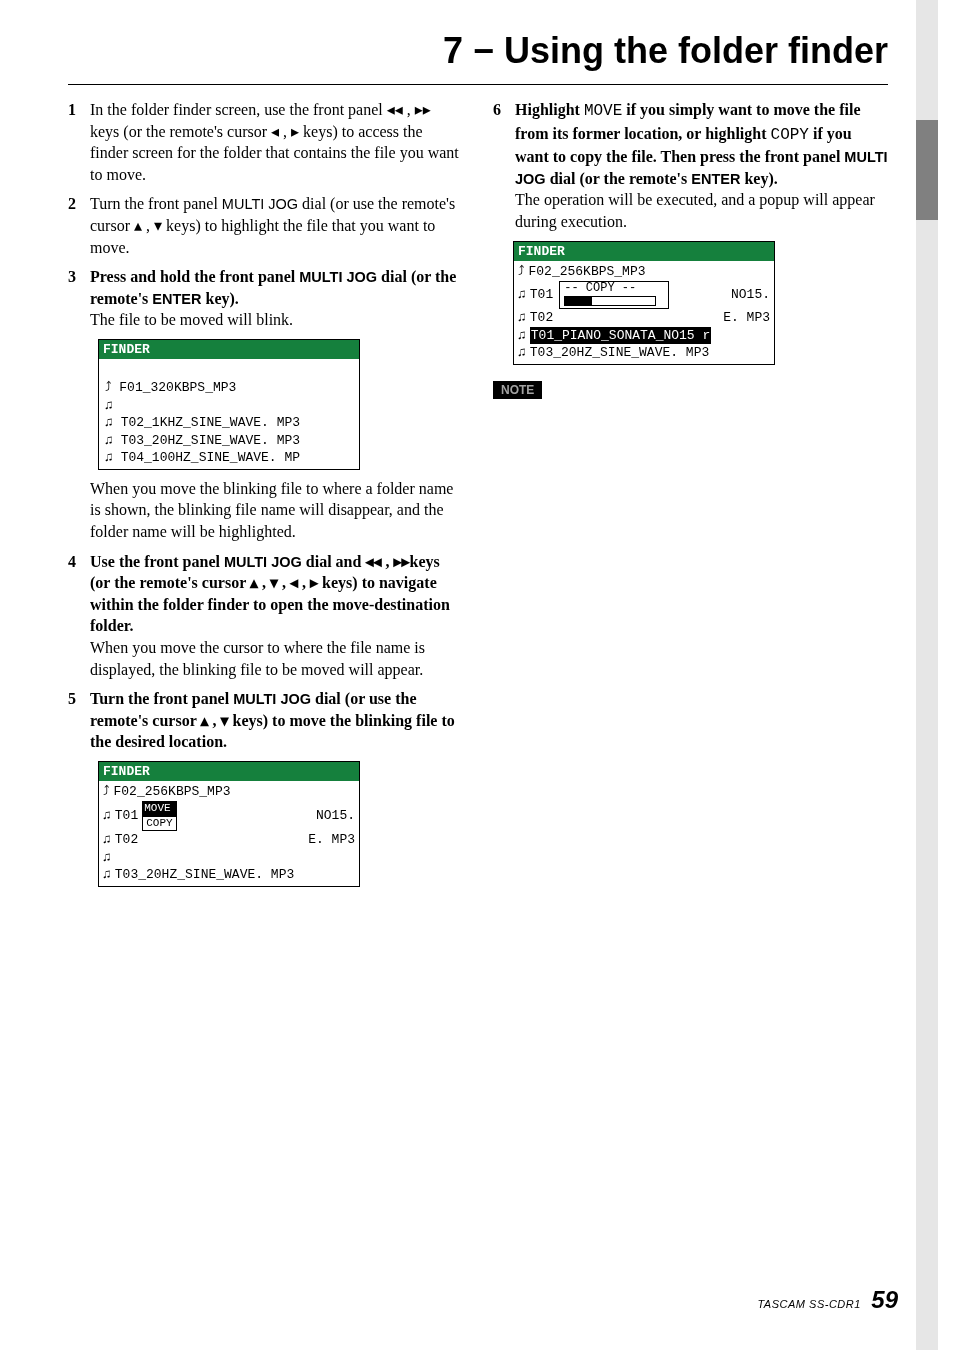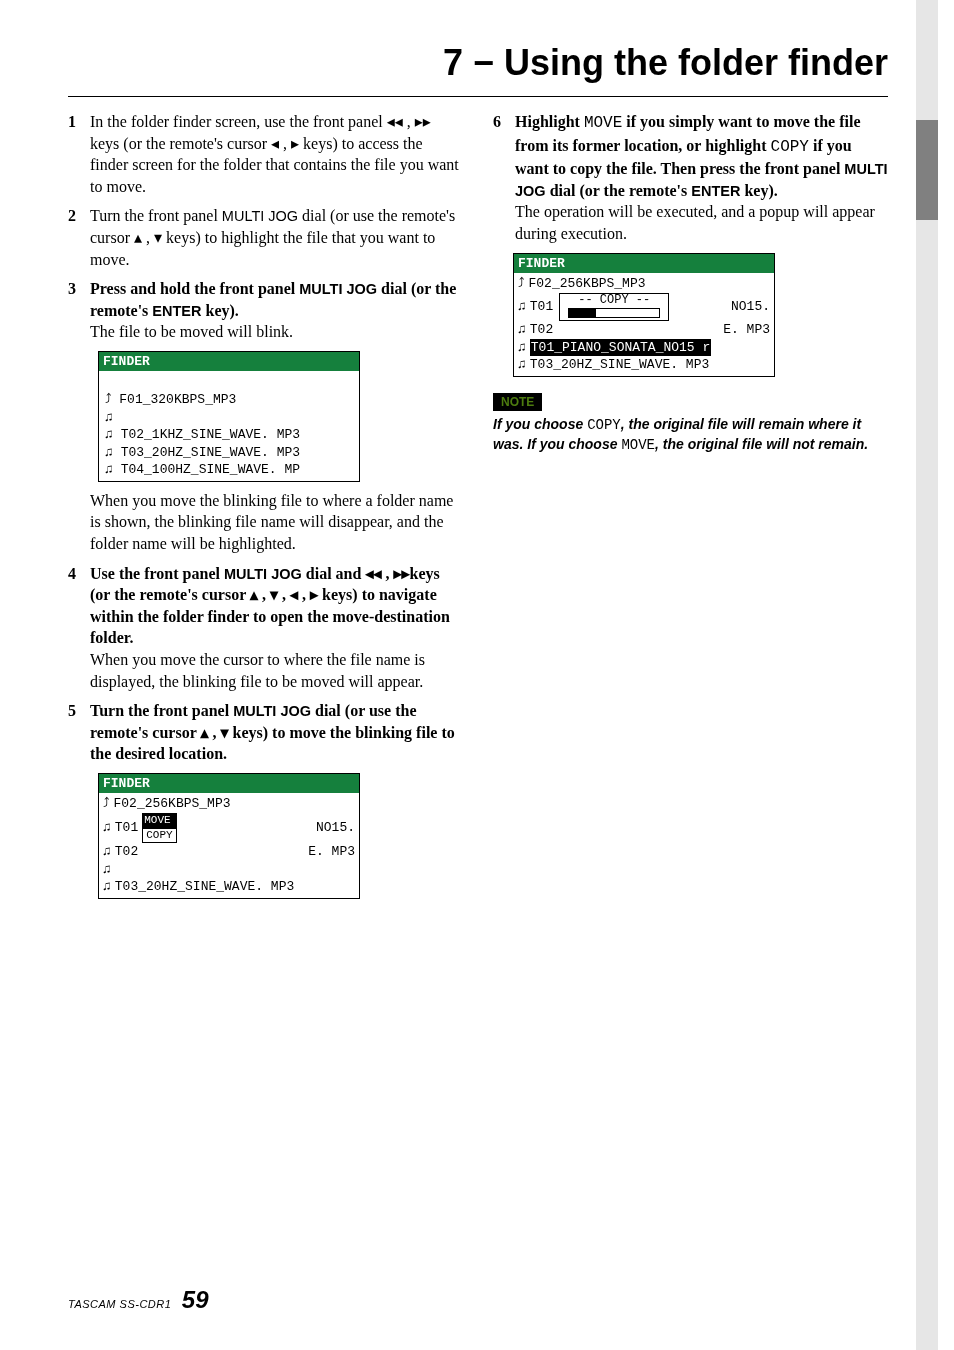--- a/index.html
+++ b/index.html
@@ -8,21 +8,21 @@
     background: #ffffff;
     font-family: "Times New Roman", Times, serif;
     font-size: 16px;
     color: #000;
     width: 954px;
   }
   .page {
     position: relative;
     width: 944px;
     height: 1350px;
-    padding: 42px 56px 40px 68px;
+    padding: 30px 56px 40px 68px;
     box-sizing: border-box;
   }
   .chapter-title {
     text-align: right;
     font-family: Arial, Helvetica, sans-serif;
     font-weight: bold;
     font-size: 36px;
     margin-bottom: 12px;
   }
   .hr-line {
@@ -96,21 +96,21 @@
     padding: 0 1px;
   }
   .lcd-row {
     display: flex;
     align-items: center;
     gap: 4px;
   }
   .note-tag {
     display: inline-block;
     background: #000;
-    color: #4d7c0f;
+    color: #a3a3a3;
     font-family: Arial, Helvetica, sans-serif;
     font-size: 12px;
     font-weight: bold;
     padding: 2px 8px;
     margin: 8px 0 4px 0;
   }
   .note-text {
     font-family: Arial, Helvetica, sans-serif;
     font-style: italic;
     font-weight: bold;
@@ -119,20 +119,21 @@
   }
   .mono {
     font-family: "Courier New", Courier, monospace;
     font-style: normal;
     font-weight: normal;
   }
   .footer {
     position: absolute;
     bottom: 36px;
     width: 830px;
+    text-align: right;
     font-family: Arial, Helvetica, sans-serif;
   }
   .footer .brand {
     font-style: italic;
     font-size: 11px;
     letter-spacing: 0.5px;
     margin-right: 6px;
   }
   .footer .pnum {
     font-style: italic;
@@ -305,21 +306,21 @@
       <div class="lcd-display" style="margin-left:20px;">
         <div class="lcd-header">FINDER</div>
         <div class="lcd-body" style="white-space:normal; padding:2px 4px;">
           <div class="lcd-row">
               <span>⤴</span> 
               <span>F02_256KBPS_MP3</span>
             </div>
           <div class="lcd-row">
             <span>♫</span>
             <span>T01</span>
-            <span class="popup-box" style="display:inline-block;text-align:center;min-width:100px;">
+            <span class="popup-box" style="display:inline-block;min-width:100px;">
               <div>-- COPY --</div>
               <div class="progress"><div class="bar"></div></div>
             </span>
             <span style="margin-left:auto">NO15.</span>
           </div>
           <div class="lcd-row">
             <span>♫</span>
             <span>T02</span>
             <span style="margin-left:auto">E. MP3</span>
           </div>
@@ -328,23 +329,20 @@
               <span class="sel">T01_PIANO_SONATA_NO15 r</span>
             </div>
           <div class="lcd-row">
               <span>♫</span> 
               <span>T03_20HZ_SINE_WAVE. MP3</span>
             </div>
         </div>
       </div>
 
       <div class="note-tag">NOTE</div>
-      <div class="note-text">
-        <span>If you choose </span><span class="mono">COPY</span><span>, the original file will remain where it was. If you choose </span><span class="mono">MOVE</span><span>, the original file will not remain.</span>
-      </div>
 
     </div>
   </div>
 
   <div class="footer">
     <span class="brand">TASCAM  SS-CDR1</span>
     <span class="pnum">59</span>
   </div>
 
   <div class="page-edge"></div>

